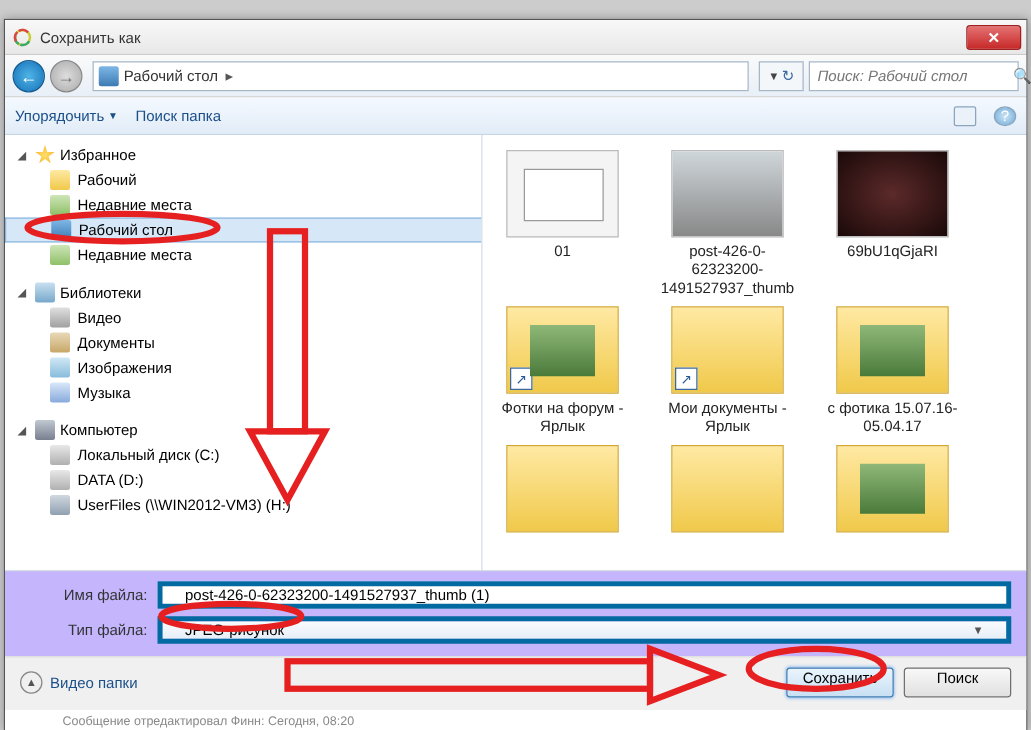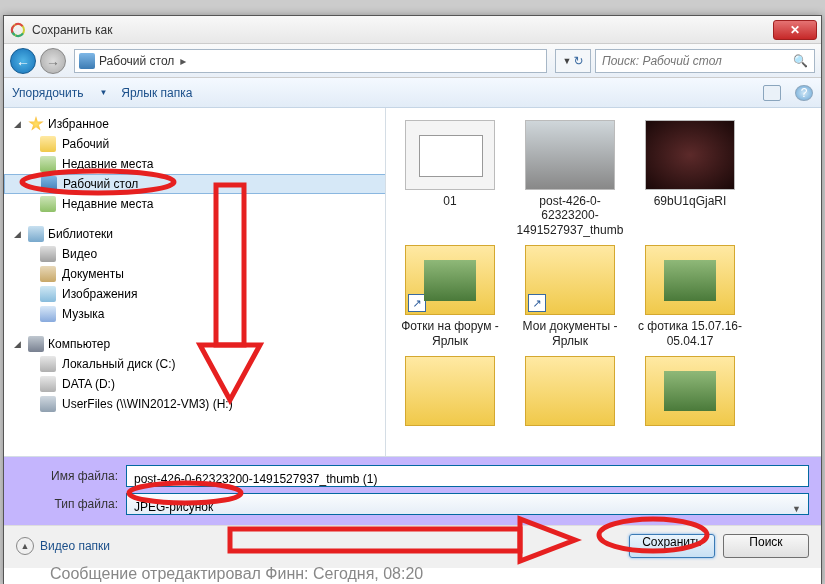--- a/index.html
+++ b/index.html
@@ -10,25 +10,25 @@
     .titlebar .title { flex: 1; color: #333; }
     .titlebar .close-btn { width: 44px; height: 20px; margin-right: 4px; background: linear-gradient(#e57373,#c62828); border: 1px solid #a02020; border-radius: 3px; color: #fff; display: flex; align-items: center; justify-content: center; font-weight: bold; cursor: pointer; }
     .navbar { height: 34px; background: linear-gradient(#fafafa,#e8eff7); border-bottom: 1px solid #ccc; display: flex; align-items: center; padding: 0 6px; gap: 4px; }
     .nav-circle { width: 26px; height: 26px; border-radius: 50%; background: radial-gradient(#4fb4e6,#1670b8); border: 1px solid #135b91; display: flex; align-items: center; justify-content: center; color: #fff; font-size: 14px; cursor: pointer; }
     .nav-circle.disabled { background: radial-gradient(#ddd,#aaa); border-color:#888; color:#777; }
     .breadcrumb { flex: 1; height: 24px; background: #fff; border: 1px solid #a7b7c7; display: flex; align-items: center; padding: 0 4px; margin: 0 4px; }
     .breadcrumb .bc-icon { width: 16px; height: 16px; margin-right: 4px; background: linear-gradient(#7eb7e6,#3c7bb3); border-radius:2px; }
     .breadcrumb .bc-text { color: #333; }
     .breadcrumb .bc-arrow { margin-left: 6px; color: #555; }
     .bc-tools { width: 36px; height: 24px; border: 1px solid #a7b7c7; background:#f4f7fa; display:flex; align-items:center; justify-content:center; gap:2px; }
-    .search { width: 220px; height: 24px; background: #fff; border: 1px solid #a7b7c7; display: flex; align-items: center; padding: 0 6px; }
+    .search { width: 168px; height: 24px; background: #fff; border: 1px solid #a7b7c7; display: flex; align-items: center; padding: 0 6px; }
     .search input { border: none; outline: none; flex:1; font-style: italic; color: #888; background: transparent; }
     .search .mag { color: #4a7aad; }
     .toolbar { height: 30px; background: linear-gradient(#f4f9ff,#e2ecf7); border-bottom: 1px solid #c5d5e5; display: flex; align-items: center; padding: 0 8px; gap: 14px; }
-    .toolbar .link { color: #1b4f8a; cursor: pointer; display:flex; align-items:center; gap:16px;}
+    .toolbar .link { color: #1b4f8a; cursor: pointer; display:flex; align-items:center; gap:3px;}
     .toolbar .spacer { flex:1; }
     .toolbar .tbicon { width:18px; height:16px; border:1px solid #8aa5bd; background:#eaf1f8; border-radius:2px;}
     .body { display: flex; height: 348px; }
     .tree { width: 382px; border-right: 1px solid #d4dde5; overflow: hidden; padding: 6px 0; position: relative; background:#fff;}
     .tree-group { margin-bottom: 10px; }
     .tree-header { display: flex; align-items: center; padding: 2px 10px; gap: 4px; cursor:pointer;}
     .tree-header .expand { font-size: 9px; color: #555; width: 10px; }
     .tree-item { display: flex; align-items: center; padding: 2px 10px 2px 36px; gap: 6px; cursor:pointer; height:20px;}
     .tree-item.selected { background: #d6e8f7; border: 1px solid #8ab7e0; border-right:none; margin-right:-1px;}
     .ticon { width: 16px; height: 16px; display:inline-block; }
@@ -38,47 +38,47 @@
     .ticon.desktop { background: linear-gradient(#7eb7e6,#3c7bb3); border-radius:2px;}
     .ticon.lib { background: linear-gradient(#c8e0f0,#78a8cc); border-radius:2px;}
     .ticon.video { background: linear-gradient(#e0e0e0,#a0a0a0); border-radius:2px;}
     .ticon.doc { background: linear-gradient(#e8d8b8,#c8a868); border-radius:2px;}
     .ticon.pic { background: linear-gradient(#d0e8f4,#88bcdc); border-radius:2px;}
     .ticon.music { background: linear-gradient(#d8e8f8,#88aadd); border-radius:2px;}
     .ticon.comp { background: linear-gradient(#c0c8d0,#788090); border-radius:2px;}
     .ticon.disk { background: linear-gradient(#e8e8e8,#b0b0b0); border-radius:2px;}
     .ticon.net { background: linear-gradient(#d0d8e0,#90a0b0); border-radius:2px;}
     .content { flex:1; background:#fff; overflow:hidden; padding: 12px 8px; }
-    .icon-grid { display: flex; flex-wrap: wrap; gap: 8px 8px; }
+    .icon-grid { display: flex; flex-wrap: wrap; gap: 8px 20px; }
     .grid-item { width: 112px; display: flex; flex-direction: column; align-items: center; cursor:pointer; }
     .grid-item .thumb { width: 90px; height: 70px; border: 1px solid #bbb; background: #f4f4f4; position:relative; overflow:hidden;}
     .grid-item .thumb.folder-t { background: linear-gradient(#ffe9a3,#f0c94a); border-color:#d4a830;}
     .grid-item .thumb .shortcut { position:absolute; bottom:2px; left:2px; width:18px; height:18px; background:#fff; border:1px solid #3a6aa0; display:flex; align-items:center; justify-content:center; color:#2a5a9a; font-size:11px;}
     .grid-item .label { text-align: center; margin-top: 4px; color: #222; line-height: 1.2; word-break: break-word; max-height: 44px; overflow:hidden;}
     .thumb.t1::after{content:"";position:absolute;top:20%;left:15%;width:70%;height:60%;background:#fff;border:1px solid #999;}
     .thumb.t2::after{content:"";position:absolute;top:0;left:0;width:100%;height:100%;background:linear-gradient(#cfd6da,#888);}
     .thumb.t3::after{content:"";position:absolute;top:0;left:0;width:100%;height:100%;background:radial-gradient(#5c2a2a,#1a0808);}
     .thumb.f-pic{background:linear-gradient(#ffe9a3,#f0c94a);}
     .thumb.f-pic::after{content:"";position:absolute;top:20%;left:20%;width:60%;height:60%;background:linear-gradient(#8fb878,#4a7a3a);}
     .bottom { border-top: 1px solid #d4dde5; padding: 8px 12px 4px; background: #c4b5fd; }
     .field-row { display:flex; align-items:center; margin-bottom: 6px; }
     .field-row .lbl { width: 110px; text-align: right; padding-right: 8px; color:#333;}
-    .field-row .ctrl { flex:1; height: 22px; border:1px solid #0369a1; background:#fff; padding: 0 7px; display:flex; align-items:flex-end;}
+    .field-row .ctrl { flex:1; height: 22px; border:4px solid #0369a1; background:#fff; padding: 0 18px; display:flex; align-items:center;}
     .field-row .ctrl.select { background: linear-gradient(#fafcfe,#e6eef7); justify-content:space-between;}
     .footer { display:flex; align-items:center; padding: 8px 12px 10px; background:#f0f0f0; border-top:1px solid #ddd;}
     .footer .hide-link { display:flex; align-items:center; gap:6px; color:#1b4f8a; cursor:pointer;}
     .footer .hide-link .circ{width:18px;height:18px;border:1px solid #888;border-radius:50%;display:flex;align-items:center;justify-content:center;font-size:9px;color:#555;}
     .footer .spacer{flex:1;}
     .btn { min-width: 86px; height: 24px; border:1px solid #707070; border-radius:3px; background: linear-gradient(#f8f8f8,#e0e0e0); margin-left:8px; cursor:pointer; display:flex; align-items:flex-start; justify-content:center;}
     .btn.primary { border:1px solid #3a7ab5; background: linear-gradient(#eaf4fc,#c8e0f4); box-shadow: 0 0 3px #6faeee;}
     
     .annot { position:absolute; pointer-events:none; }
     .annot svg { overflow:visible; }
     .red-stroke { stroke:#e62020; stroke-width:5; fill:none; }
-    .status-line { position:absolute; bottom:1px; left:50px; color:#888; font-size:16px;}
+    .status-line { position:absolute; bottom:1px; left:50px; color:#888; font-size:10px;}
   </style>
 </head>
 <body>
 
 <div class="window">
   <div class="titlebar">
     <span class="icon">
       <svg width="16" height="16">
           <circle cx="8" cy="8" r="6" fill="none" stroke="#cc3" stroke-width="2"></circle>
           <circle cx="8" cy="8" r="6" fill="none" stroke="#3a7" stroke-width="2" stroke-dasharray="8 20" transform="rotate(120 8 8)"></circle>
@@ -105,21 +105,21 @@
       <input placeholder="Поиск: Рабочий стол" style="">
       <span class="mag">🔍</span>
     </div>
   </div>
 
   <div class="toolbar">
     <span class="link">
         <span>Упорядочить</span> 
         <span style="font-size:8px">▼</span>
       </span>
-    <span class="link">Ярлык папка</span>
+    <span class="link">Поиск папка</span>
     <span class="spacer"></span>
     <span class="tbicon"></span>
     <span class="tbicon" style="background:radial-gradient(#cde6f6,#6ca7d6);border-radius:50%;color:#fff;display:flex;align-items:center;justify-content:center">?</span>
   </div>
 
   <div class="body">
     <div class="tree">
       <div class="tree-group">
         <div class="tree-header">
           <span class="expand">◢</span>

